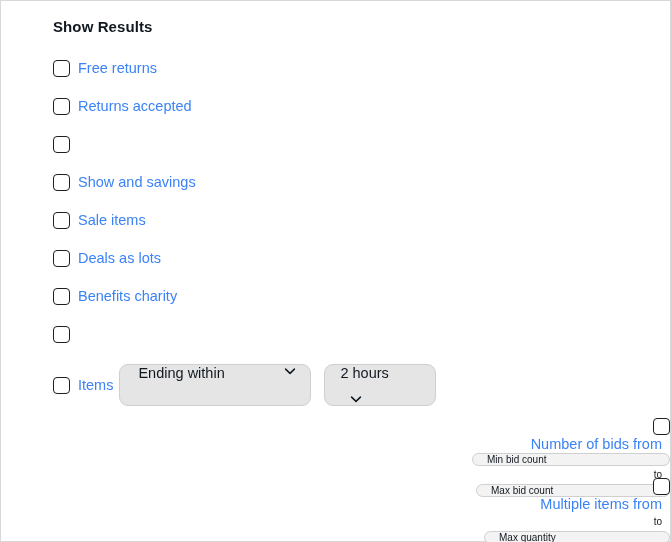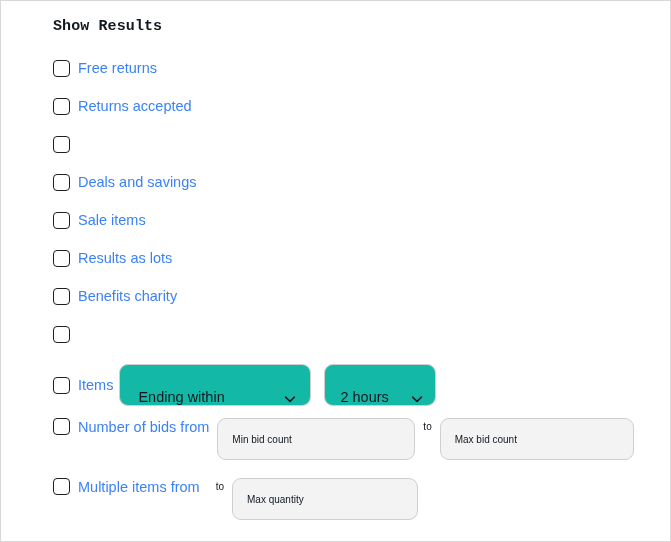--- a/index.html
+++ b/index.html
@@ -35,21 +35,20 @@
     box-sizing: border-box;
   }
 
   .section-title {
     font-size: 15px;
     font-weight: bold;
     color: #111820;
     line-height: 20px;
     margin: 0 12px 12px 0;
     letter-spacing: 0.1px;
-    font-family: Liberation Mono, monospace;
   }
 
   
   .cbox {
     flex: 0 0 auto;
     width: 17px;
     height: 17px;
     box-sizing: border-box;
     border: 1.6px solid #1f1f1f;
     border-radius: 4px;
@@ -79,49 +78,50 @@
     margin-top: 9px;
   }
   .items-row .check-label {
     margin-right: 6px;
   }
 
   .select-box {
     position: relative;
     box-sizing: border-box;
     height: 42px;
-    background: #14b8a6;
+    background: #e5e5e5;
     border: 1px solid #cfcfcf;
     border-radius: 9px;
     display: flex;
-    align-items: flex-end;
+    align-items: flex-start;
     justify-content: space-between;
     padding: 0 14px 0 18px;
     font-size: 14.5px;
     color: #111820;
     cursor: pointer;
   }
   .select-box.wide { width: 192px; }
-  .select-box.narrow { width: 112px; margin-left: 13px; padding: 0 12px 0 15px; }
+  .select-box.narrow { width: 112px; margin-left: 13px; padding: 0 12px 0 15px; flex-direction: column; }
 
   .chev {
     display: inline-block;
     width: 12px;
     height: 12px;
     flex: 0 0 auto;
     margin-left: 10px;
   }
   .chev svg { display: block; }
 
   
   .range-row {
     display: flex;
-    align-items: flex-start;
+    align-items: flex-end;
     height: 50px;
     margin-top: 10px;
+    flex-direction: column;
   }
   .range-row .check-label {
     margin-right: 8px;
   }
   .text-input {
     box-sizing: border-box;
     height: 42px;
     background: #f3f3f3;
     border: 1px solid #cfcfcf;
     border-radius: 9px;
@@ -163,31 +163,31 @@
         <span class="cbox"></span>
         <span class="check-label">Returns accepted</span>
       </div>
 
       <div class="check-row">
         <span class="cbox"></span>
       </div>
 
       <div class="check-row">
         <span class="cbox"></span>
-        <span class="check-label">Deals and savings</span>
+        <span class="check-label">Show and savings</span>
       </div>
 
       <div class="check-row">
         <span class="cbox"></span>
         <span class="check-label">Sale items</span>
       </div>
 
       <div class="check-row">
         <span class="cbox"></span>
-        <span class="check-label">Results as lots</span>
+        <span class="check-label">Deals as lots</span>
       </div>
 
       <div class="check-row">
         <span class="cbox"></span>
         <span class="check-label">Benefits charity</span>
       </div>
 
       <div class="check-row">
         <span class="cbox"></span>
       </div>

